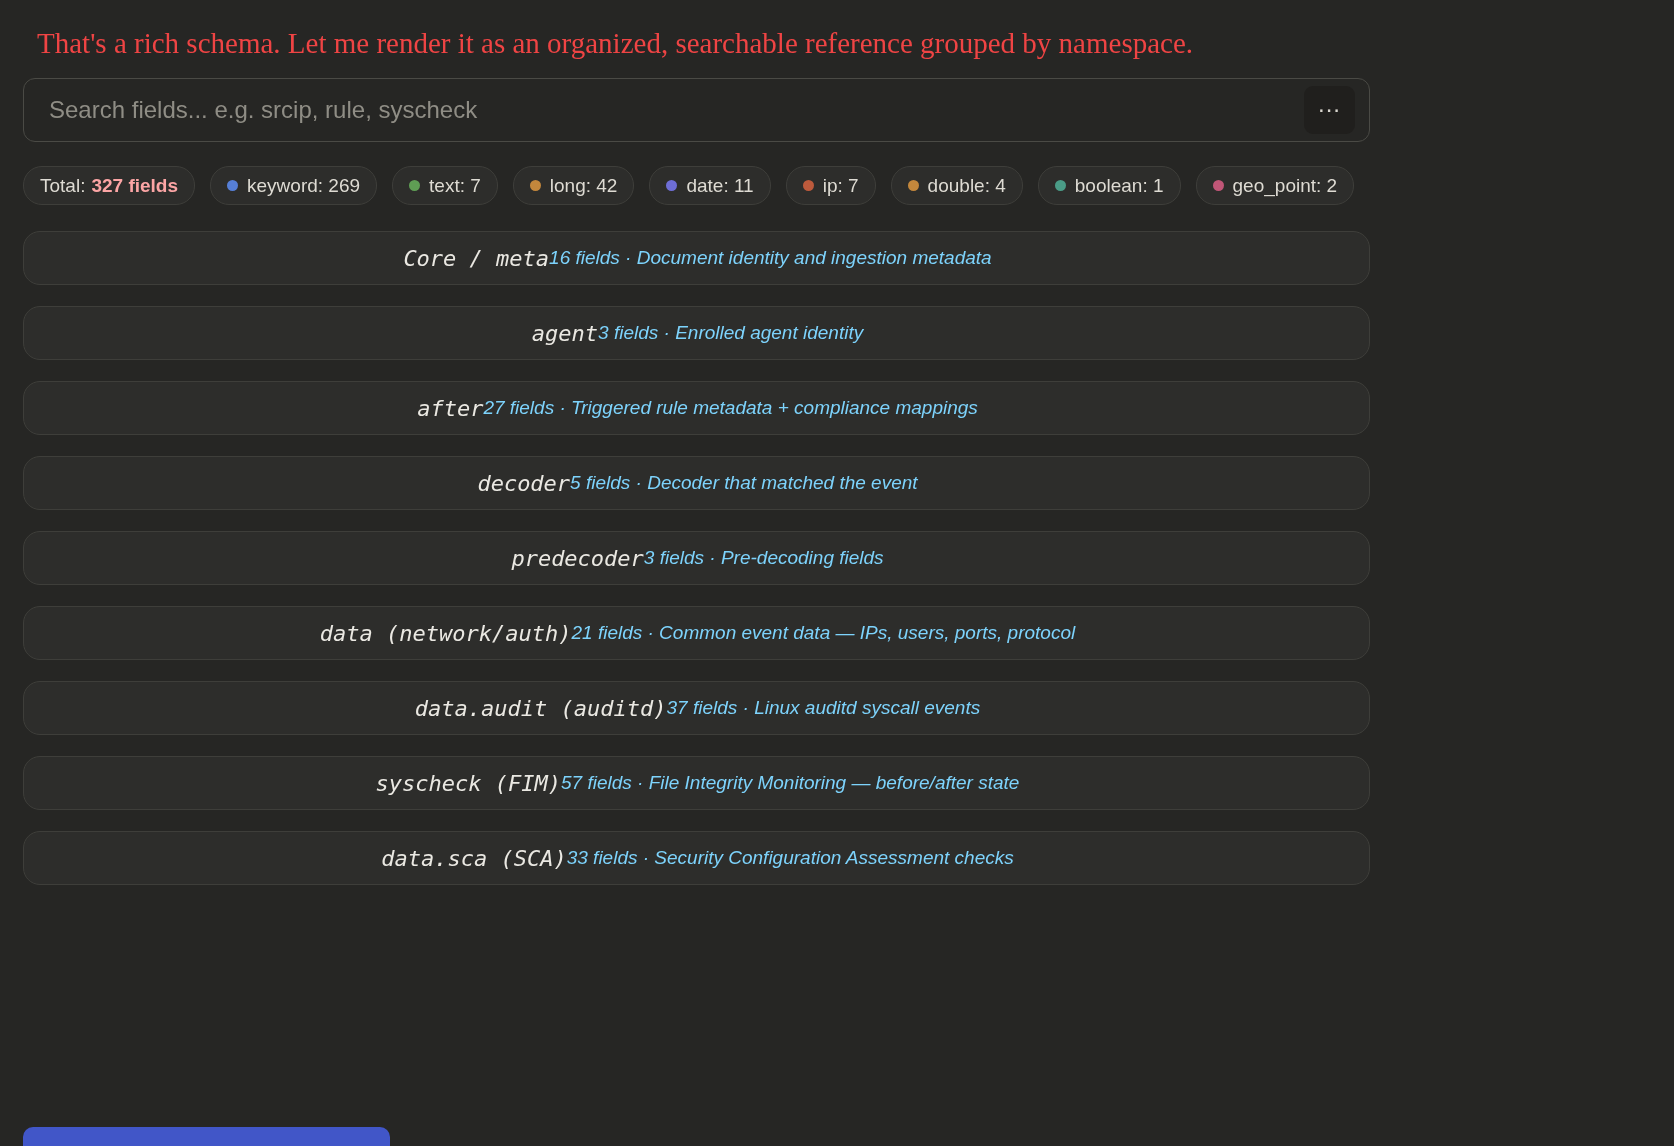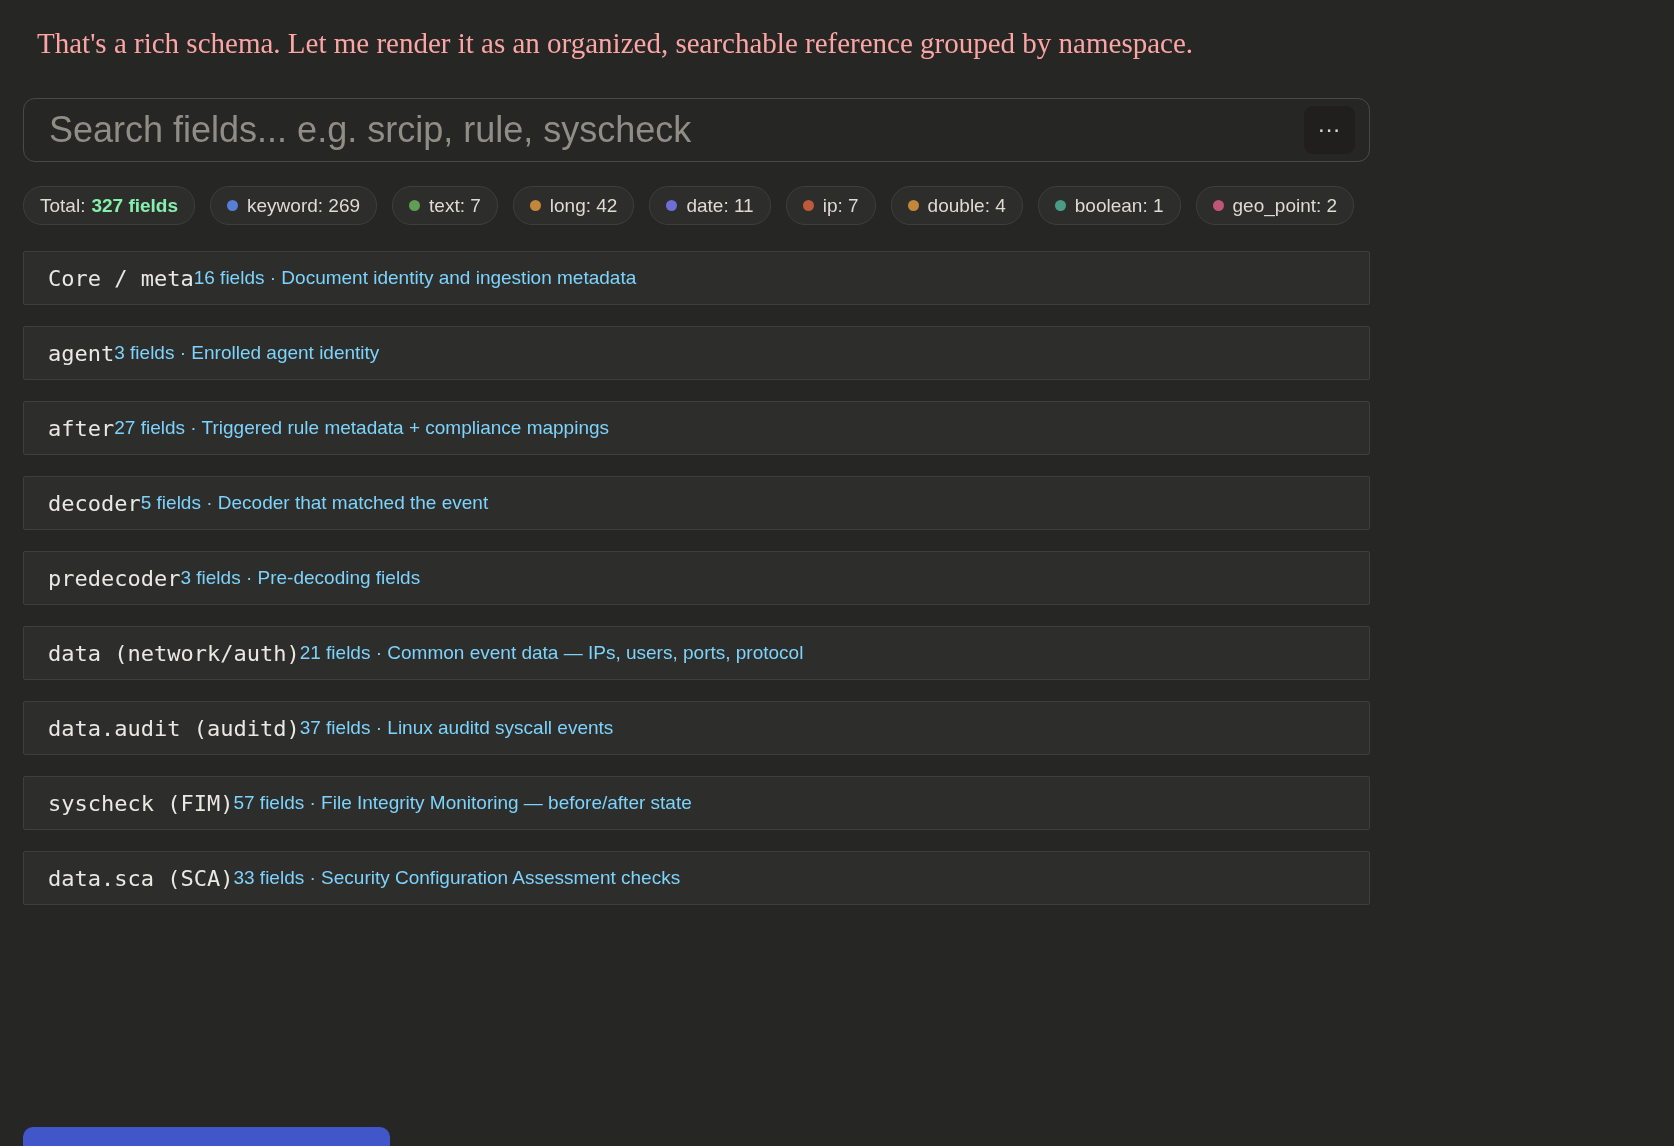--- a/index.html
+++ b/index.html
@@ -12,42 +12,42 @@
   }
   .content {
     position: absolute;
     top: 0; left: 23px;
     width: 1347px;
   }
   .assistant-text {
     font-family: "Liberation Serif", serif;
     font-size: 29px;
     line-height: 46px;
-    color: #fca5a5;
+    color: #ef4444;
     max-width: 1215px;
-    margin: 20px 0 32px 14px;
+    margin: 20px 0 12px 14px;
     font-weight: 400;
   }
   .search-bar {
     width: 100%;
     height: 64px;
     border: 1px solid #4a4a45;
     border-radius: 12px;
     background: #262624;
     display: flex;
     align-items: center;
     padding: 0 14px 0 25px;
   }
   .search-input {
     flex: 1;
     background: transparent;
     border: none;
     outline: none;
     font-family: "Liberation Sans", sans-serif;
-    font-size: 36px;
+    font-size: 24px;
     color: #e8e6e1;
   }
   .search-input::placeholder { color: #8f8d85; opacity: 1; }
   .menu-btn {
     width: 51px;
     height: 48px;
     background: #201f1d;
     border: none;
     border-radius: 9px;
     color: #d8d5ce;
@@ -74,44 +74,45 @@
     gap: 9px;
     padding: 0 16px;
     background: #2d2d2b;
     border: 1px solid #3e3e3a;
     border-radius: 19px;
     color: #dedbd3;
     font-size: 19px;
     white-space: nowrap;
   }
   .chip-total { gap: 6px; }
-  .chip-total b { font-weight: 700; color: #86efac; }
+  .chip-total b { font-weight: 700; color: #fca5a5; }
   .dot {
     width: 11px;
     height: 11px;
     border-radius: 50%;
     flex: 0 0 auto;
   }
   .cards {
     margin-top: 26px;
     display: flex;
     flex-direction: column;
     gap: 21px;
     width: 100%;
   }
   .card {
     height: 54px;
     background: #2d2d2b;
     border: 1px solid #3e3e3a;
-    border-radius: 2px;
-    display: flex;
-    align-items: center;
-    justify-content: flex-start;
+    border-radius: 17px;
+    display: flex;
+    align-items: center;
+    justify-content: center;
     padding: 0 22px 0 24px;
     cursor: pointer;
+    font-style: italic;
   }
   .card-name {
     font-family: "DejaVu Sans Mono", monospace;
     font-size: 22px;
     color: #eae8e2;
     white-space: nowrap;
   }
   .card-desc {
     font-size: 19px;
     color: #7dd3fc;

